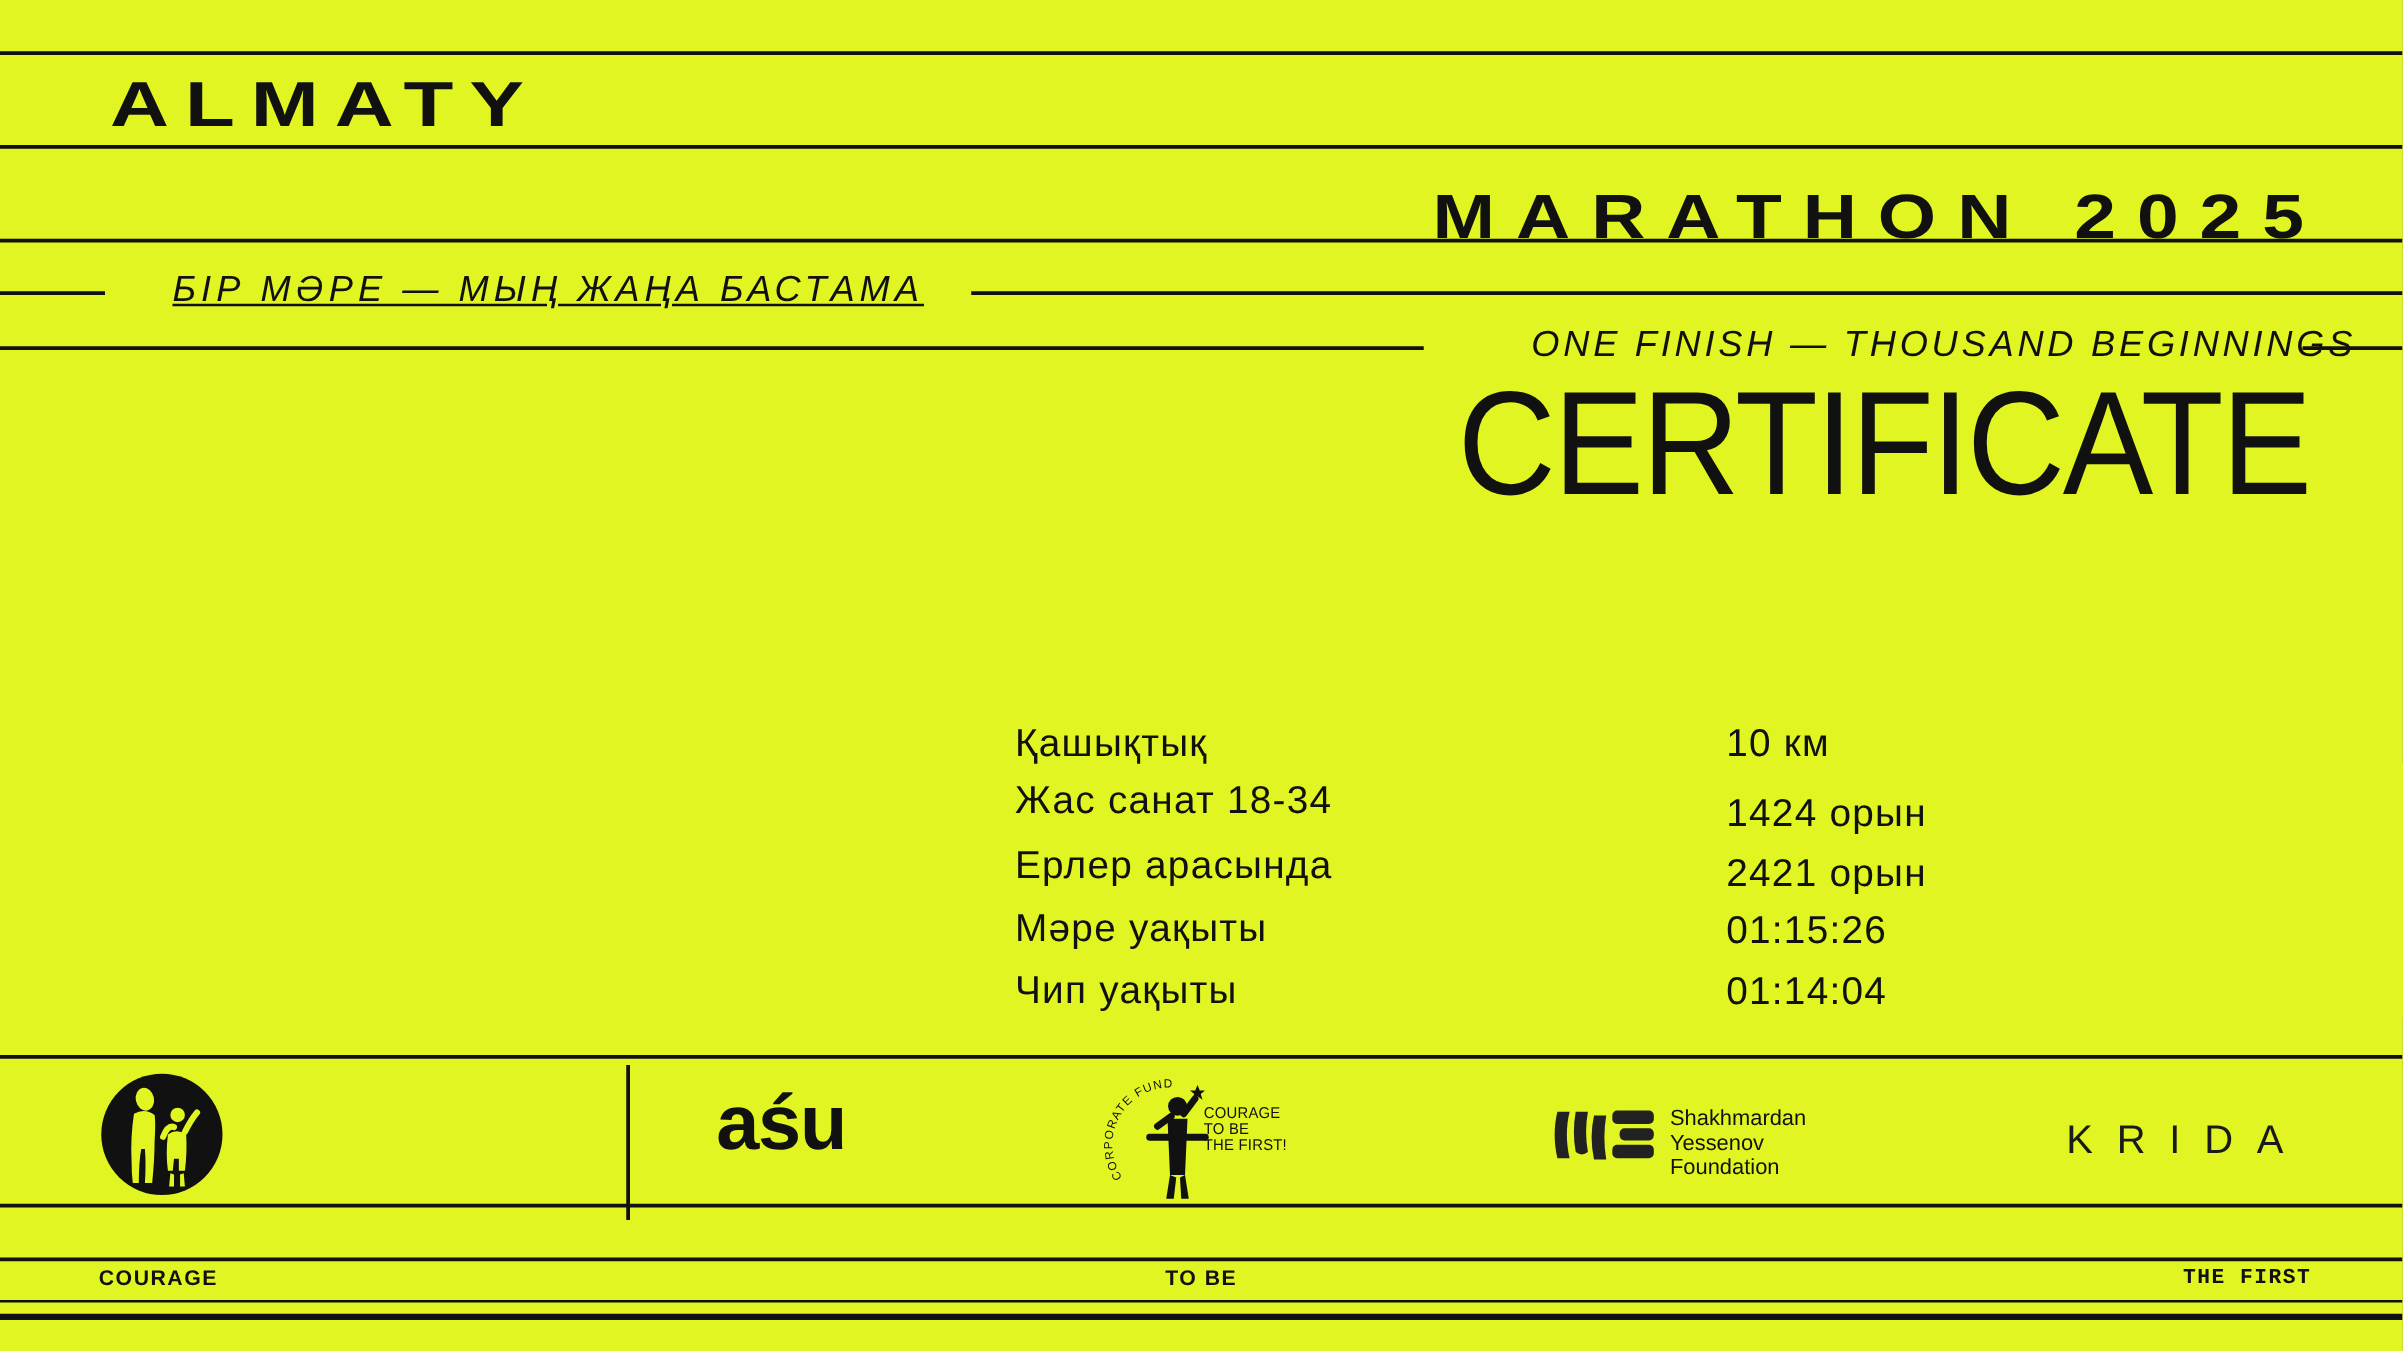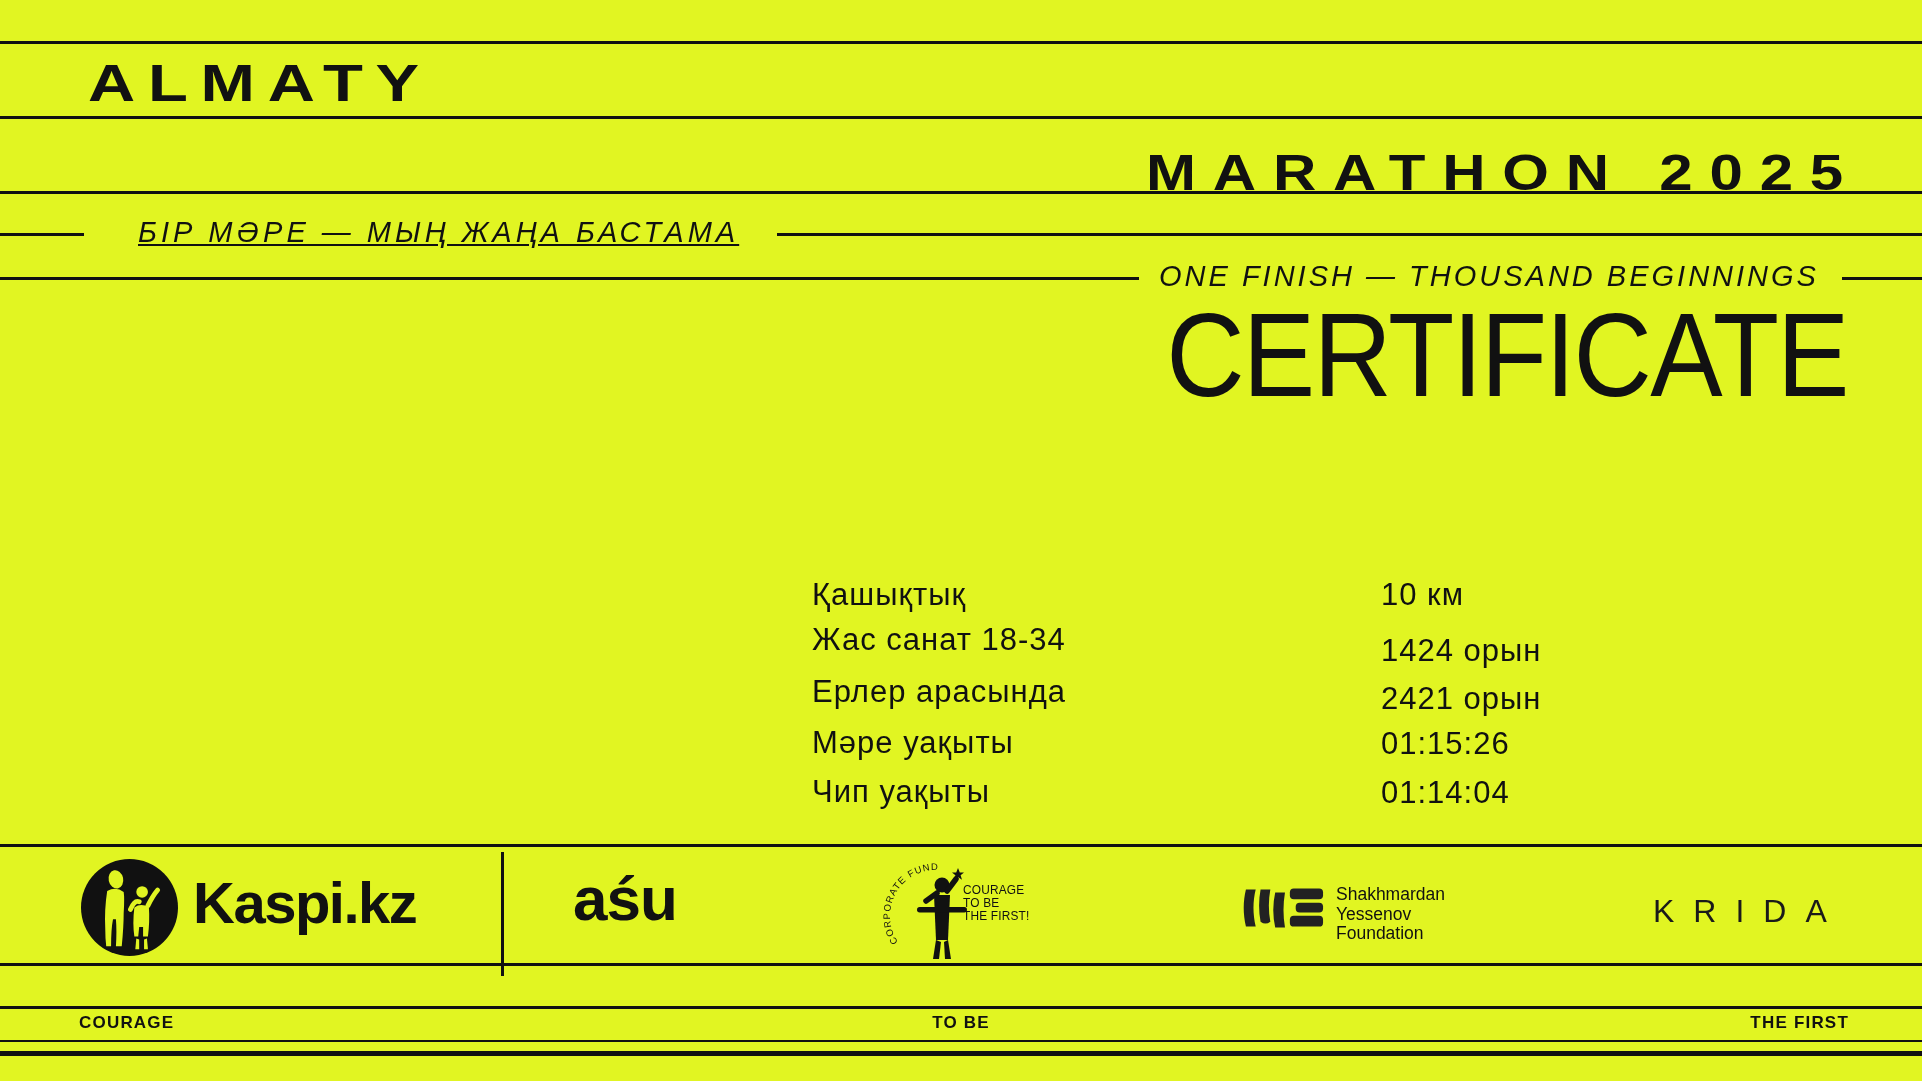--- a/index.html
+++ b/index.html
@@ -20,38 +20,38 @@
   .hl{position:absolute;background:var(--ink);height:3px;left:0;right:0;}
   .txt{position:absolute;line-height:1;white-space:nowrap;}
   .ext{display:inline-block;transform-origin:left center;}
   .ext-r{display:inline-block;transform-origin:right center;}
   .city{left:88px;top:58px;font-size:51px;font-weight:700;letter-spacing:10px;}
   .city .ext{transform:scaleX(1.28);}
   .event{right:62px;top:148px;font-size:50px;font-weight:700;letter-spacing:14px;text-align:center;}
   .event .ext-r{transform:scaleX(1.2);}
   .slogan{font-size:29px;font-style:italic;letter-spacing:4px;font-weight:400;}
   .slogan-kk{left:138px;top:218px;text-decoration:underline;}
-  .slogan-en{left:1159px;top:262px;letter-spacing:3px;}
+  .slogan-en{left:1225px;top:262px;letter-spacing:3px;}
   .cert-title{right:74px;top:296px;font-size:118px;font-weight:400;letter-spacing:-2px;text-align:center;}
   .cert-title .ext-r{transform:scaleX(0.92);}
   .p-name{left:812px;top:486px;font-size:37px;font-weight:700;letter-spacing:3px;}
   .p-name .ext{transform:scaleX(1.1);}
   .r-label{position:absolute;left:812px;font-size:31px;letter-spacing:1px;line-height:1;white-space:nowrap;}
   .r-value{position:absolute;left:1381px;font-size:31px;letter-spacing:1px;line-height:1;white-space:nowrap;}
   .v-divider{position:absolute;left:501px;top:852px;width:3px;height:124px;background:var(--ink);}
   .kaspi-word{left:193px;top:874px;font-size:58px;font-weight:700;letter-spacing:-1.5px;}
   .asu-word{left:573px;top:868px;font-size:62px;font-weight:700;letter-spacing:-1px;}
   .courage-lines{position:absolute;left:963px;top:884px;font-size:12.5px;line-height:13px;
     letter-spacing:.2px;transform:scaleX(.95);transform-origin:left top;}
   .yess-text{position:absolute;left:1336px;top:885px;font-size:17.5px;line-height:19.5px;}
   .krida-word{left:1653px;top:895px;font-size:32px;font-weight:400;letter-spacing:19px;color:#1a1a1a;}
   .strip{top:1014px;font-size:17px;font-weight:700;letter-spacing:1.2px;}
   .strip-l{left:79px;}
   .strip-c{left:50%;transform:translateX(-50%);}
-  .strip-r{right:73px;}
+  .strip-r{right:73px;font-family:Liberation Mono, monospace;}
   svg{display:block;overflow:visible;}
   .logo{position:absolute;}
 </style>
 </head>
 <body style="--bg: #E1F522; --ink: #111111;">
 
 <div class="cert">
 
   <div class="hl" style="top:41px;"></div>
   <div class="hl" style="top:116px;"></div>
@@ -104,21 +104,20 @@
         <path d="M27,33 Q24,52 25,72 Q25,82 26,90 L31,90 Q31,72 33,62 L36,62 Q37,74 36,90 L42,90 Q44,70 44,56 Q45,40 44,34 Q36,28 27,33 Z"></path>
         <circle cx="63" cy="34" r="6"></circle>
         <path d="M51,52 Q55,42 60,44" style="fill:none;stroke:var(--bg);stroke-width:5;stroke-linecap:round;"></path>
         <path d="M69,48 Q74,38 79,32" style="fill:none;stroke:var(--bg);stroke-width:5;stroke-linecap:round;"></path>
         <path d="M55,50 Q53,66 55,80 L59,80 L60,70 L64,70 L64,80 L69,80 Q71,64 70,50 Q62,45 55,50 Z"></path>
         <path d="M57,82 L56,93 L60,93 L60,83 Z"></path>
         <path d="M65,83 L65,93 L69,93 L68,82 Z"></path>
       </g>
     </svg>
   </div>
-  <div class="txt kaspi-word">Kaspi.kz</div>
 
   <div class="v-divider"></div>
 
   <div class="txt asu-word">aśu</div>
 
   <div class="logo" style="left:884px;top:858px;width:110px;height:104px;">
     <svg width="110" height="104" viewBox="0 0 110 104">
       <defs>
         <path id="arcP" d="M14,84 A46,46 0 0 1 54,12" fill="none"></path>
       </defs>

